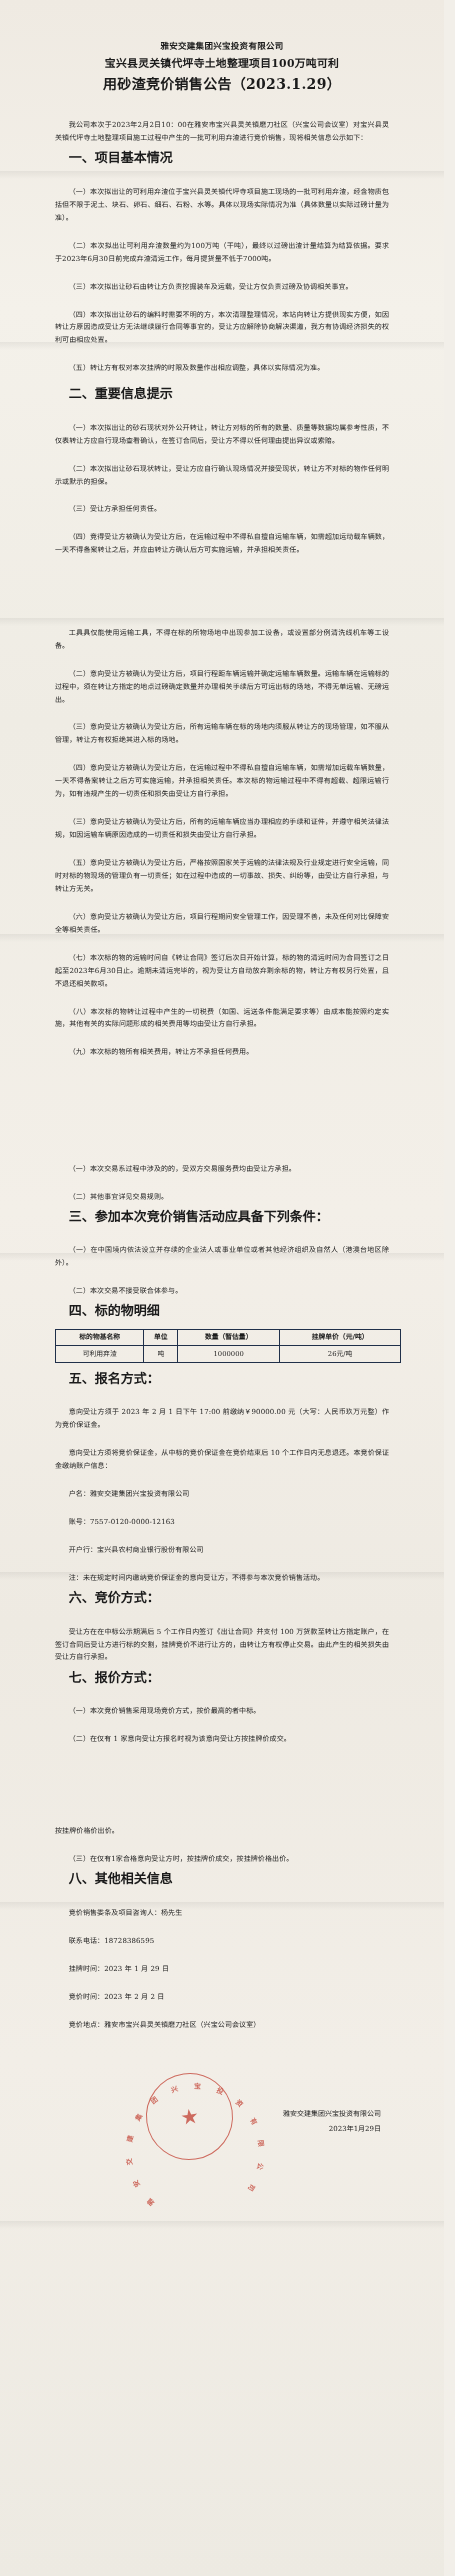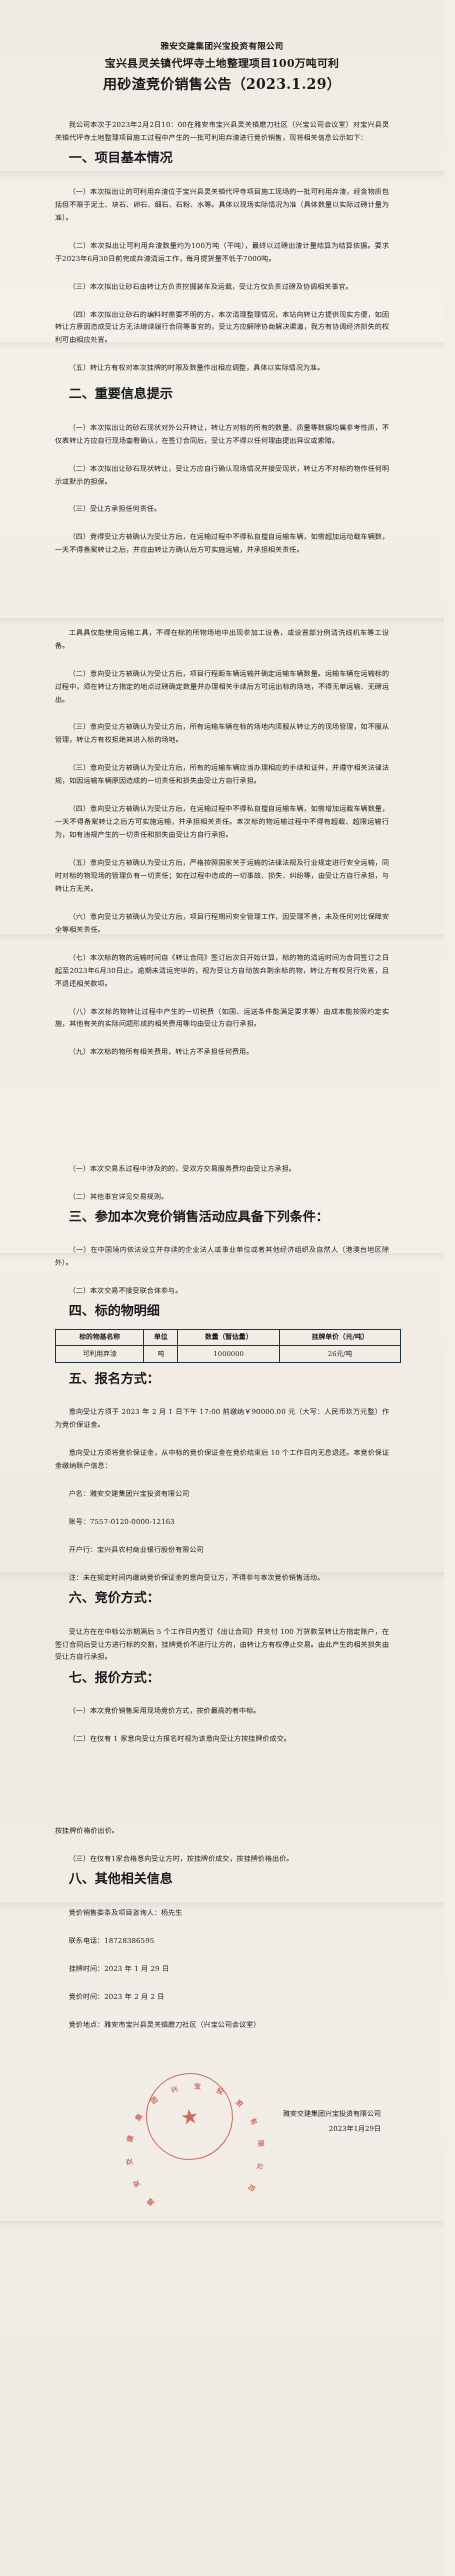--- a/index.html
+++ b/index.html
@@ -180,22 +180,22 @@
     <p class="para ind">（四）竞得受让方被确认为受让方后，在运输过程中不得私自擅自运输车辆，如需超加运动载车辆数，一天不得备案转让之后，并应由转让方确认后方可实施运输，并承担相关责任。</p>
   </div>
 
   <div class="gap-xl"></div>
   <div class="gap-l"></div>
 
   <div class="block">
     <p class="para ind">工具具仅能使用运输工具，不得在标的所物场地中出现参加工设备，或设置部分例清洗线机车等工设备。</p>
     <p class="para ind">（二）意向受让方被确认为受让方后，项目行程距车辆运输并确定运输车辆数量。运输车辆在运输标的过程中，须在转让方指定的地点过磅确定数量并办理相关手续后方可运出标的场地，不得无单运输、无磅运出。</p>
     <p class="para ind">（三）意向受让方被确认为受让方后，所有运输车辆在标的场地内须服从转让方的现场管理，如不服从管理，转让方有权拒绝其进入标的场地。</p>
+    <p class="para ind">（四）意向受让方被确认为受让方后，在运输过程中不得私自擅自运输车辆，如需增加运载车辆数量，一天不得备案转让之后方可实施运输，并承担相关责任。本次标的物运输过程中不得有超载、超限运输行为，如有违规产生的一切责任和损失由受让方自行承担。</p>
     <p class="para ind">（三）意向受让方被确认为受让方后，所有的运输车辆应当办理相应的手续和证件，并遵守相关法律法规，如因运输车辆原因造成的一切责任和损失由受让方自行承担。</p>
-    <p class="para ind">（四）意向受让方被确认为受让方后，在运输过程中不得私自擅自运输车辆，如需增加运载车辆数量，一天不得备案转让之后方可实施运输，并承担相关责任。本次标的物运输过程中不得有超载、超限运输行为，如有违规产生的一切责任和损失由受让方自行承担。</p>
     <p class="para ind">（五）意向受让方被确认为受让方后，严格按照国家关于运输的法律法规及行业规定进行安全运输，同时对标的物现场的管理负有一切责任；如在过程中造成的一切事故、损失、纠纷等，由受让方自行承担，与转让方无关。</p>
     <p class="para ind">（六）意向受让方被确认为受让方后，项目行程期间安全管理工作，因受理不善，未及任何对比保障安全等相关责任。</p>
     <p class="para ind">（七）本次标的物的运输时间自《转让合同》签订后次日开始计算，标的物的清运时间为合同签订之日起至2023年6月30日止。逾期未清运完毕的，视为受让方自动放弃剩余标的物，转让方有权另行处置，且不退还相关款项。</p>
     <p class="para ind">（八）本次标的物转让过程中产生的一切税费（如国、运送条件能满足要求等）由成本能按照约定实施，其他有关的实际问题形成的相关费用等均由受让方自行承担。</p>
     <p class="para ind">（九）本次标的物所有相关费用，转让方不承担任何费用。</p>
   </div>
 
   <div class="gap-xl"></div>
   <div class="gap-xl"></div>
   <div class="gap-l"></div>

